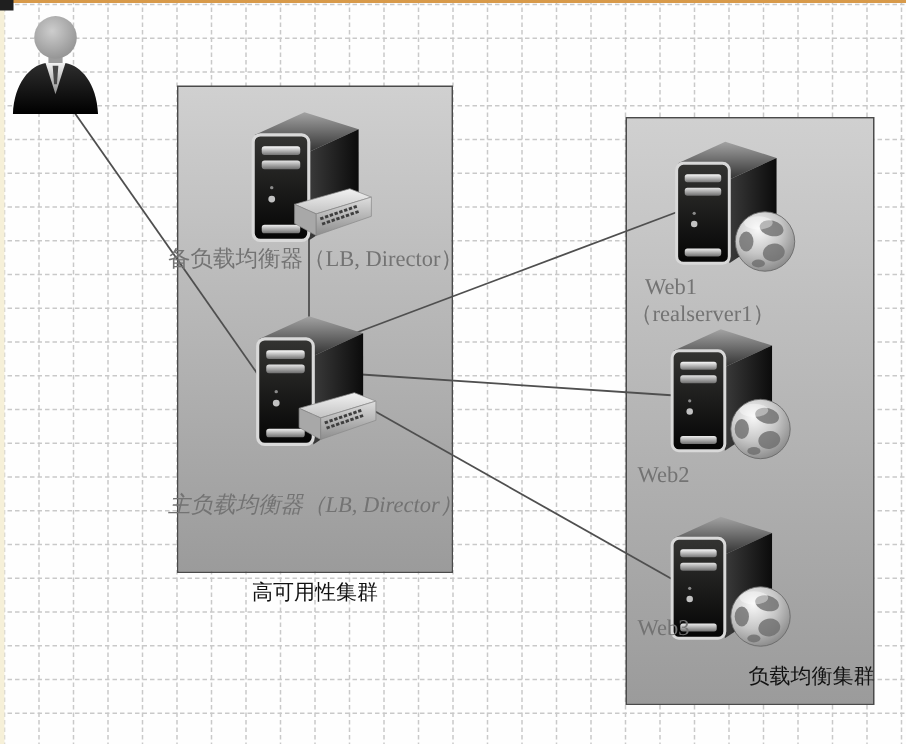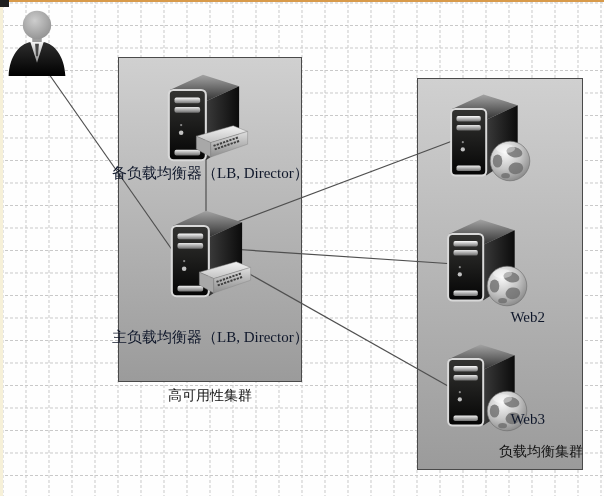--- a/index.html
+++ b/index.html
@@ -25,29 +25,29 @@
   }
   #ha-box{left:118px;top:57px;width:184px;height:325px;}
   #lb-box{left:417px;top:78px;width:166px;height:392px;}
   
   #line-layer{left:0;top:0;z-index:3;pointer-events:none;}
   #line-layer line{stroke:var(--connector,#4f4f4f);stroke-width:1.2;}
   
   .icon{z-index:4;}
   
   .lbl{
-    z-index:5;text-align:right;color:#0f172a;white-space:nowrap;
+    z-index:5;text-align:left;color:#737373;white-space:nowrap;
     font-size:15px;line-height:18px;
   }
   .caption{
     z-index:5;text-align:center;color:#111;white-space:nowrap;
     font-size:14px;line-height:20px;
   }
   #backup-lb-label{left:112px;top:164px;width:196px;}
-  #master-lb-label{left:112px;top:328px;width:196px;}
+  #master-lb-label{left:112px;top:328px;width:196px;font-style:italic;}
   #web1-label{left:430px;top:183px;width:120px;}
   #web1-sublabel{left:420px;top:201px;width:140px;}
   #web2-label{left:425px;top:308px;width:120px;}
   #web3-label{left:425px;top:410px;width:120px;}
   #ha-caption{left:118px;top:386px;width:184px;}
   #lb-caption{left:417px;top:442px;width:166px;text-align:right;}
 </style>
 </head>
 <body>
 
@@ -240,20 +240,22 @@
       <use href="#sym-switch"></use>
     </svg>
   <div id="master-lb-label" class="abs lbl">主负载均衡器（LB, Director）</div>
 
   <svg class="abs icon" style="left:436px;top:90px" width="95" height="90">
       <use href="#sym-server"></use>
     </svg>
   <svg class="abs icon" style="left:488px;top:139px" width="44" height="44">
       <use href="#sym-globe"></use>
     </svg>
+  <div id="web1-label" class="abs lbl">Web1</div>
+  <div id="web1-sublabel" class="abs lbl">（realserver1）</div>
 
   <svg class="abs icon" style="left:433px;top:215px" width="95" height="90">
       <use href="#sym-server"></use>
     </svg>
   <svg class="abs icon" style="left:485px;top:264px" width="44" height="44">
       <use href="#sym-globe"></use>
     </svg>
   <div id="web2-label" class="abs lbl">Web2</div>
 
   <svg class="abs icon" style="left:433px;top:340px" width="95" height="90">

